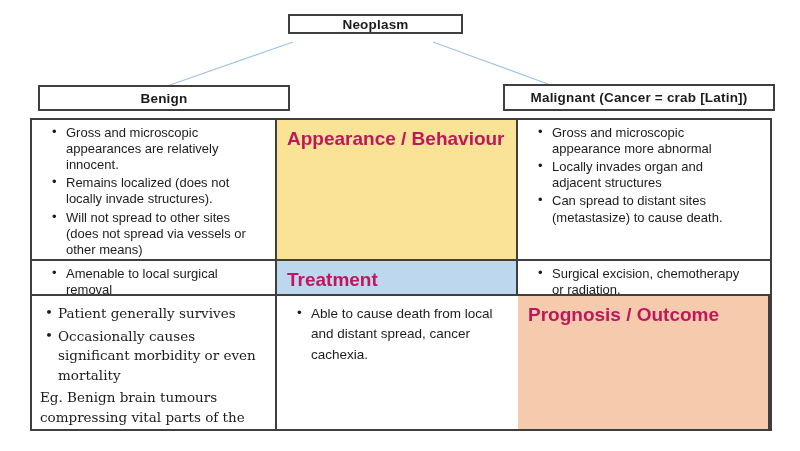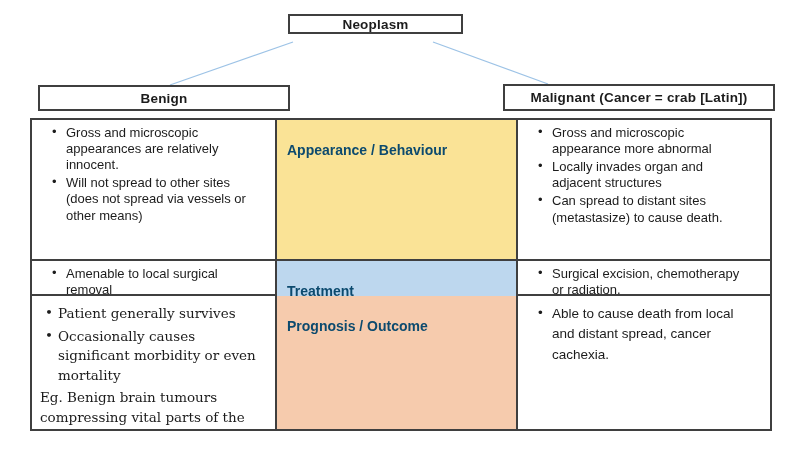--- a/index.html
+++ b/index.html
@@ -37,21 +37,21 @@
   .cell {
     box-sizing:border-box;
     padding:5px 16px 4px 8px;
     font-size:13px; line-height:1.24;
     overflow:hidden;
     background:#ffffff;
   }
   .cell.br { border-right:2px solid #3f3f3f; }
   .cell.bb { border-bottom:2px solid #3f3f3f; }
 
-  .cell-head { font-weight:600; font-size:14px; padding:22px 10px; color:#0c4a6e; }
+  .cell-head { font-weight:600; font-size:19px; padding:7px 10px; color:#be185d; }
   .bg-yellow { background:#FAE396; }
   .bg-blue   { background:#BDD7EE; }
   .bg-salmon { background:#F6CBAD; }
 
   ul.bul { margin:0; padding:0 0 0 26px; list-style:none; }
   ul.bul li { position:relative; margin:0 0 2px 0; }
   ul.bul li::before { content:"\2022"; position:absolute; left:-14px; top:-1px; }
 
   .cell-wide { line-height:1.5; font-size:13.5px; padding-top:8px; }
   .cell-wide ul.bul li { margin-bottom:4px; }
@@ -85,20 +85,21 @@
 
   <div class="node node-benign">
     <span>Benign</span>
   </div>
 
   <div class="cmp-table">
 
     <div class="cell br bb">
       <ul class="bul">
         <li>Gross and microscopic appearances are relatively innocent.</li>
+        <li>Remains localized (does not locally invade structures).</li>
         <li>Will not spread to other sites (does not spread via vessels or other means)</li>
       </ul>
     </div>
     <div class="cell cell-head br bb bg-yellow">
       <span>Appearance / Behaviour</span>
     </div>
     <div class="cell bb">
       <ul class="bul">
         <li>Gross and microscopic appearance more abnormal</li>
         <li>Locally invades organ and adjacent structures</li>
@@ -120,23 +121,23 @@
       </ul>
     </div>
 
     <div class="cell cell-serif br">
       <ul class="bul">
         <li>Patient generally survives</li>
         <li>Occasionally causes significant morbidity or even mortality</li>
       </ul>
       <p class="note">Eg. Benign brain tumours compressing vital parts of the brain</p>
     </div>
-    <div class="cell cell-head br bg-salmon">
-      <span>Prognosis / Outcome</span>
-    </div>
     <div class="cell cell-wide">
       <ul class="bul">
         <li>Able to cause death from local and distant spread, cancer cachexia.</li>
       </ul>
+    </div>
+    <div class="cell cell-head br bg-salmon">
+      <span>Prognosis / Outcome</span>
     </div>
 
   </div>
 </div>
 
 </body></html>

